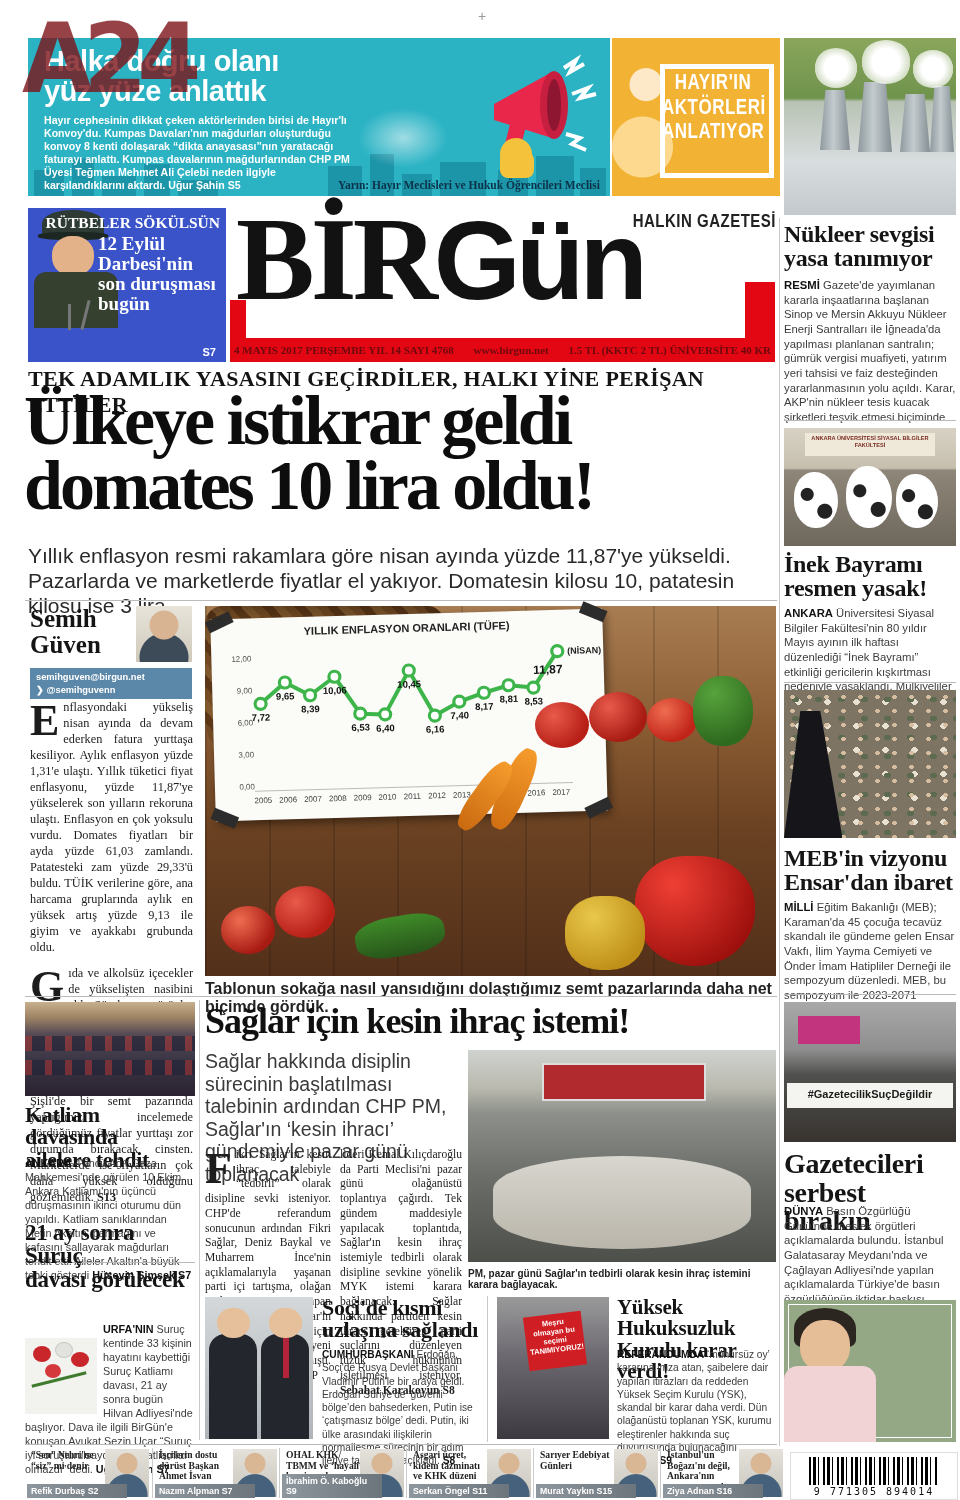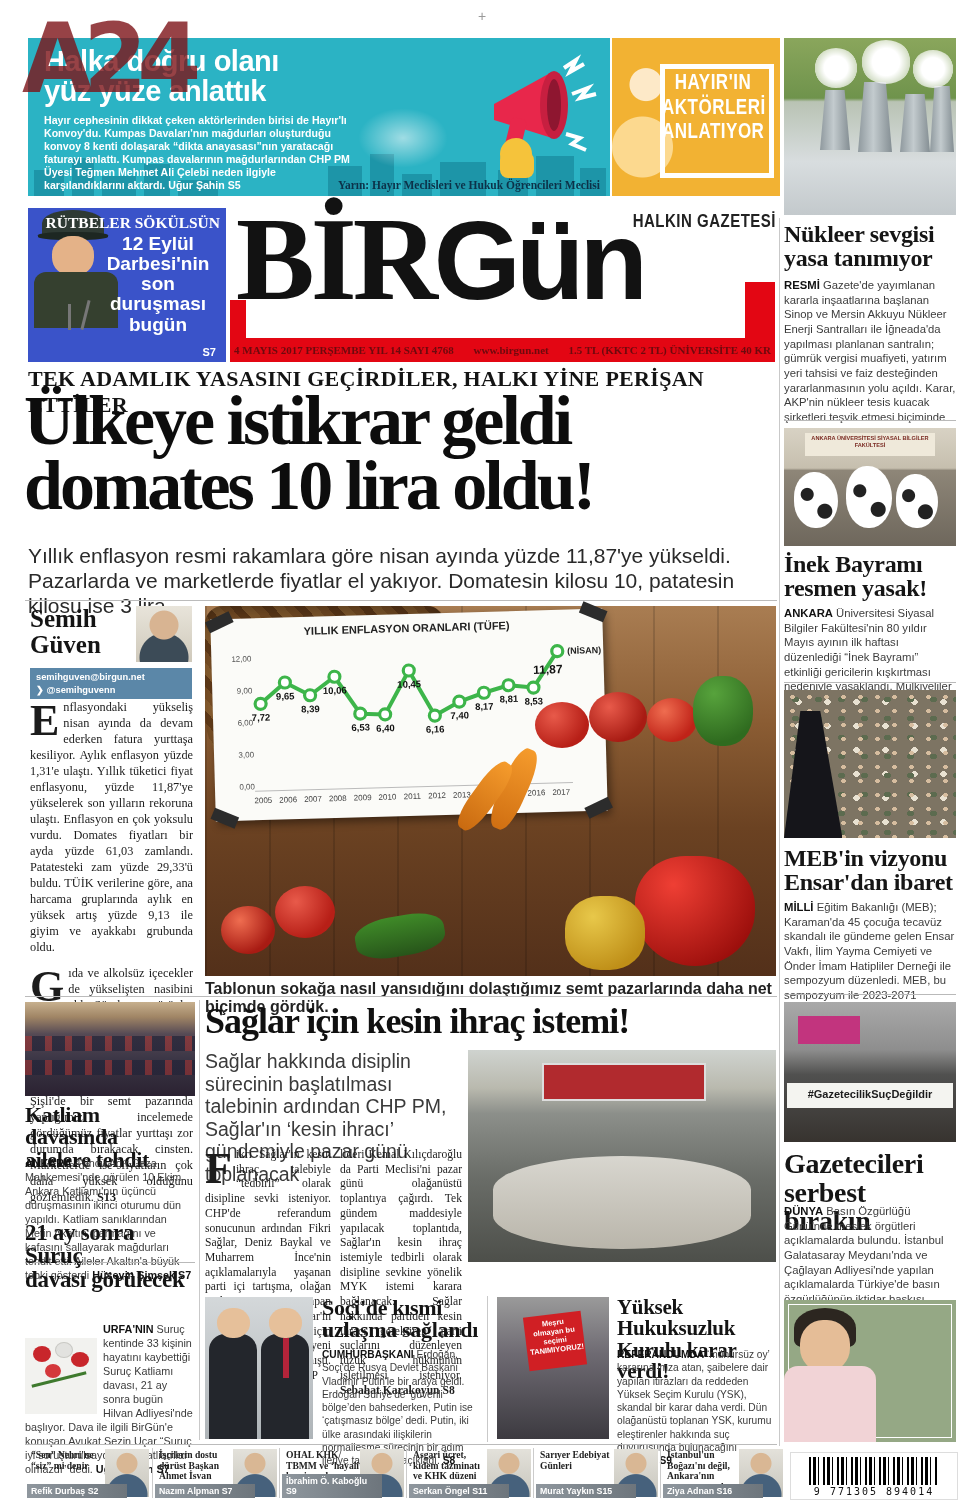--- a/index.html
+++ b/index.html
@@ -44,21 +44,21 @@
   .steam{position:absolute;background:radial-gradient(circle,#fff 0 40%,rgba(255,255,255,.65) 70%,transparent 72%);border-radius:50%;}
   .rail-h{font-weight:bold;font-size:22px;line-height:1.02;letter-spacing:-.3px;color:#151515;}
   .rail-b{font-size:11.3px;line-height:1.3;color:#3c3c3c;}
   .rail-b b{color:#111;}
   .divider{background:#b9b9b9;height:1px;}
   .vline{background:#c9c9c9;width:1px;}
 
   
   .coup{left:28px;top:208px;width:198px;height:154px;background:#3a53c9;overflow:hidden;}
   .coup-kicker{left:8px;top:6px;width:184px;color:#fff;font-weight:bold;font-size:15.5px;text-align:right;font-family:"Liberation Serif",serif;}
-  .coup-h{right:8px;top:26px;width:120px;color:#fff;font-weight:bold;font-size:19px;line-height:1.06;text-align:center;font-family:Liberation Sans, sans-serif;}
+  .coup-h{right:8px;top:26px;width:120px;color:#fff;font-weight:bold;font-size:19px;line-height:1.06;text-align:left;font-family:Liberation Serif, serif;}
   .coup-page{right:10px;bottom:4px;color:#fff;font-weight:bold;font-size:11px;}
   .officer{left:2px;bottom:0;width:96px;height:120px;}
   .off-cap{position:absolute;left:14px;top:2px;width:62px;height:26px;background:#2e3a34;border-radius:50% 50% 10% 10%;}
   .off-brim{position:absolute;left:10px;top:24px;width:70px;height:8px;background:#1d2722;border-radius:40%;}
   .off-face{position:absolute;left:24px;top:28px;width:42px;height:40px;background:#e4b288;border-radius:46%;}
   .off-body{position:absolute;left:6px;top:64px;width:84px;height:56px;background:#35402f;border-radius:12px 12px 0 0;}
   .off-mic{position:absolute;background:#777;}
 
   
   .mast-title{left:236px;top:196px;width:540px;height:142px;}
@@ -439,20 +439,21 @@
     <span class="dropcap">F</span><span>ikri Sağlar'ın kesin ihraç talebiyle “tedbirli” olarak disipline sevki isteniyor. CHP'de referandum sonucunun ardından Fikri Sağlar, Deniz Baykal ve Muharrem İnce'nin açıklamalarıyla yaşanan parti içi tartışma, olağan toplantısını yapan MYK'nin Sağlar'ın ‘disipline’ sevki için düğmeye basmasıyla yeni bir boyut kazanmıştı. MYK'nin ardından CHP</span>
   </div>
   <div class="abs newsbody" style="left:340px;top:1148px;width:122px;">
     <span>lideri Kemal Kılıçdaroğlu da Parti Meclisi'ni pazar günü olağanüstü toplantıya çağırdı. Tek gündem maddesiyle yapılacak toplantıda, Sağlar'ın kesin ihraç istemiyle tedbirli olarak disipline sevkine yönelik MYK istemi karara bağlanacak. Sağlar hakkında partiden kesin ihracı gerektiren parti suçlarını düzenleyen tüzük hükmünün işletilmesi isteniyor.</span>
     <b>Sebahat Karakoyun S8</b>
   </div>
   <div class="abs photo ph-chp" style="left:468px;top:1050px;width:308px;height:212px;">
     <div class="chp-banner"></div>
     <div class="chp-table"></div>
   </div>
+  <div class="abs sag-cap">PM, pazar günü Sağlar'ın tedbirli olarak kesin ihraç istemini karara bağlayacak.</div>
 
   <div class="abs photo ph-court" style="left:25px;top:1002px;width:170px;height:94px;">
     <div class="court-row" style="top:36%;"></div>
     <div class="court-row" style="top:62%;"></div>
   </div>
   <div class="abs sf story-h" style="left:25px;top:1104px;width:170px;">
     <span>Katliam davasında</span><br>
     <span>ailelere tehdit</span>
   </div>
   <div class="abs rail-b" style="left:25px;top:1156px;width:170px;font-size:10.8px;">

